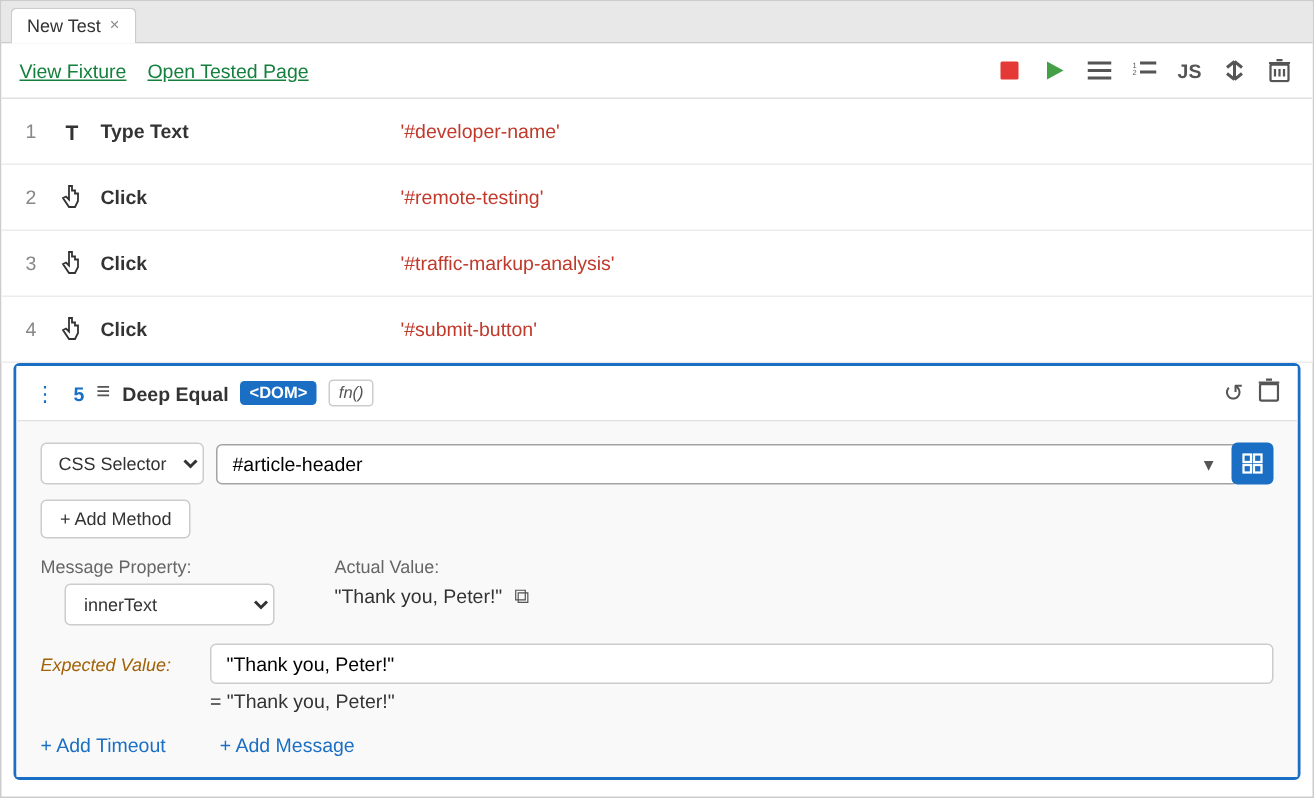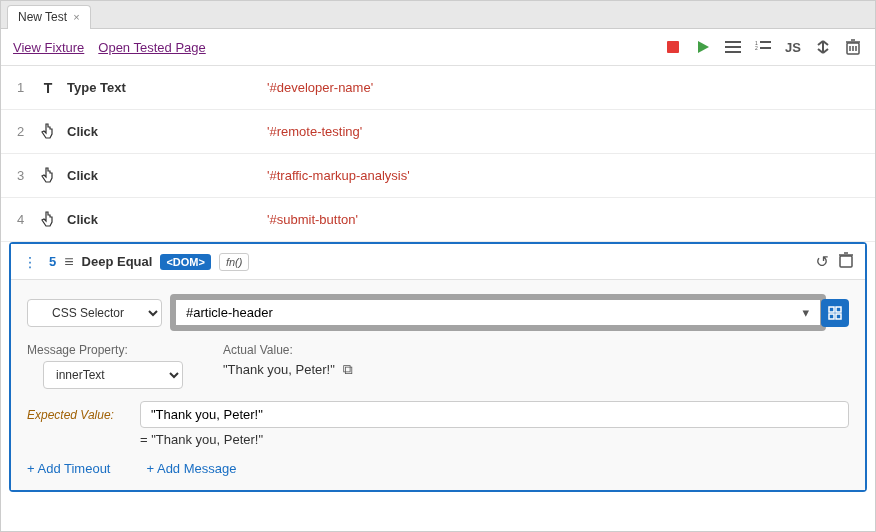--- a/index.html
+++ b/index.html
@@ -54,21 +54,21 @@
       justify-content: space-between;
       padding: 8px 12px;
       border-bottom: 1px solid #e0e0e0;
       background: #fff;
     }
     .toolbar-left {
       display: flex;
       gap: 14px;
     }
     .toolbar-link {
-      color: #701a75;
+      color: #15803d;
       text-decoration: underline;
       font-size: 13px;
       cursor: pointer;
     }
     .toolbar-right {
       display: flex;
       align-items: center;
       gap: 10px;
       text-align: center;
     }
@@ -181,29 +181,29 @@
     }
     .selector-row {
       display: flex;
       align-items: center;
       gap: 8px;
       margin-bottom: 10px;
     }
     .selector-type {
       border: 1px solid #ccc;
       border-radius: 4px;
-      padding: 5px 20px;
+      padding: 5px 7px;
       font-size: 12px;
       background: #fff;
       color: #333;
       appearance: auto;
     }
     .selector-input {
       flex: 1;
-      border: 6px solid #a3a3a3;
+      border: 1px solid #a3a3a3;
       border-radius: 4px;
       padding: 5px 10px;
       font-size: 13px;
       background: #fff;
     }
     .selector-expand {
       background: #1a6fc4;
       border: none;
       border-radius: 4px;
       width: 28px;
@@ -459,20 +459,21 @@
           <svg width="14" height="14" viewBox="0 0 14 14">
             <rect x="1" y="1" width="5" height="5" fill="none" stroke="#fff" stroke-width="1.5"></rect>
             <rect x="8" y="1" width="5" height="5" fill="none" stroke="#fff" stroke-width="1.5"></rect>
             <rect x="1" y="8" width="5" height="5" fill="none" stroke="#fff" stroke-width="1.5"></rect>
             <rect x="8" y="8" width="5" height="5" fill="none" stroke="#fff" stroke-width="1.5"></rect>
           </svg>
         </button>
       </div>
 
       
+      <button class="add-method-btn">+ Add Method</button>
 
       
       <div class="props-row">
         <div>
           <div class="prop-label">Message Property:</div>
           <select class="prop-select">
             <option>innerText</option>
           </select>
         </div>
         <div>

